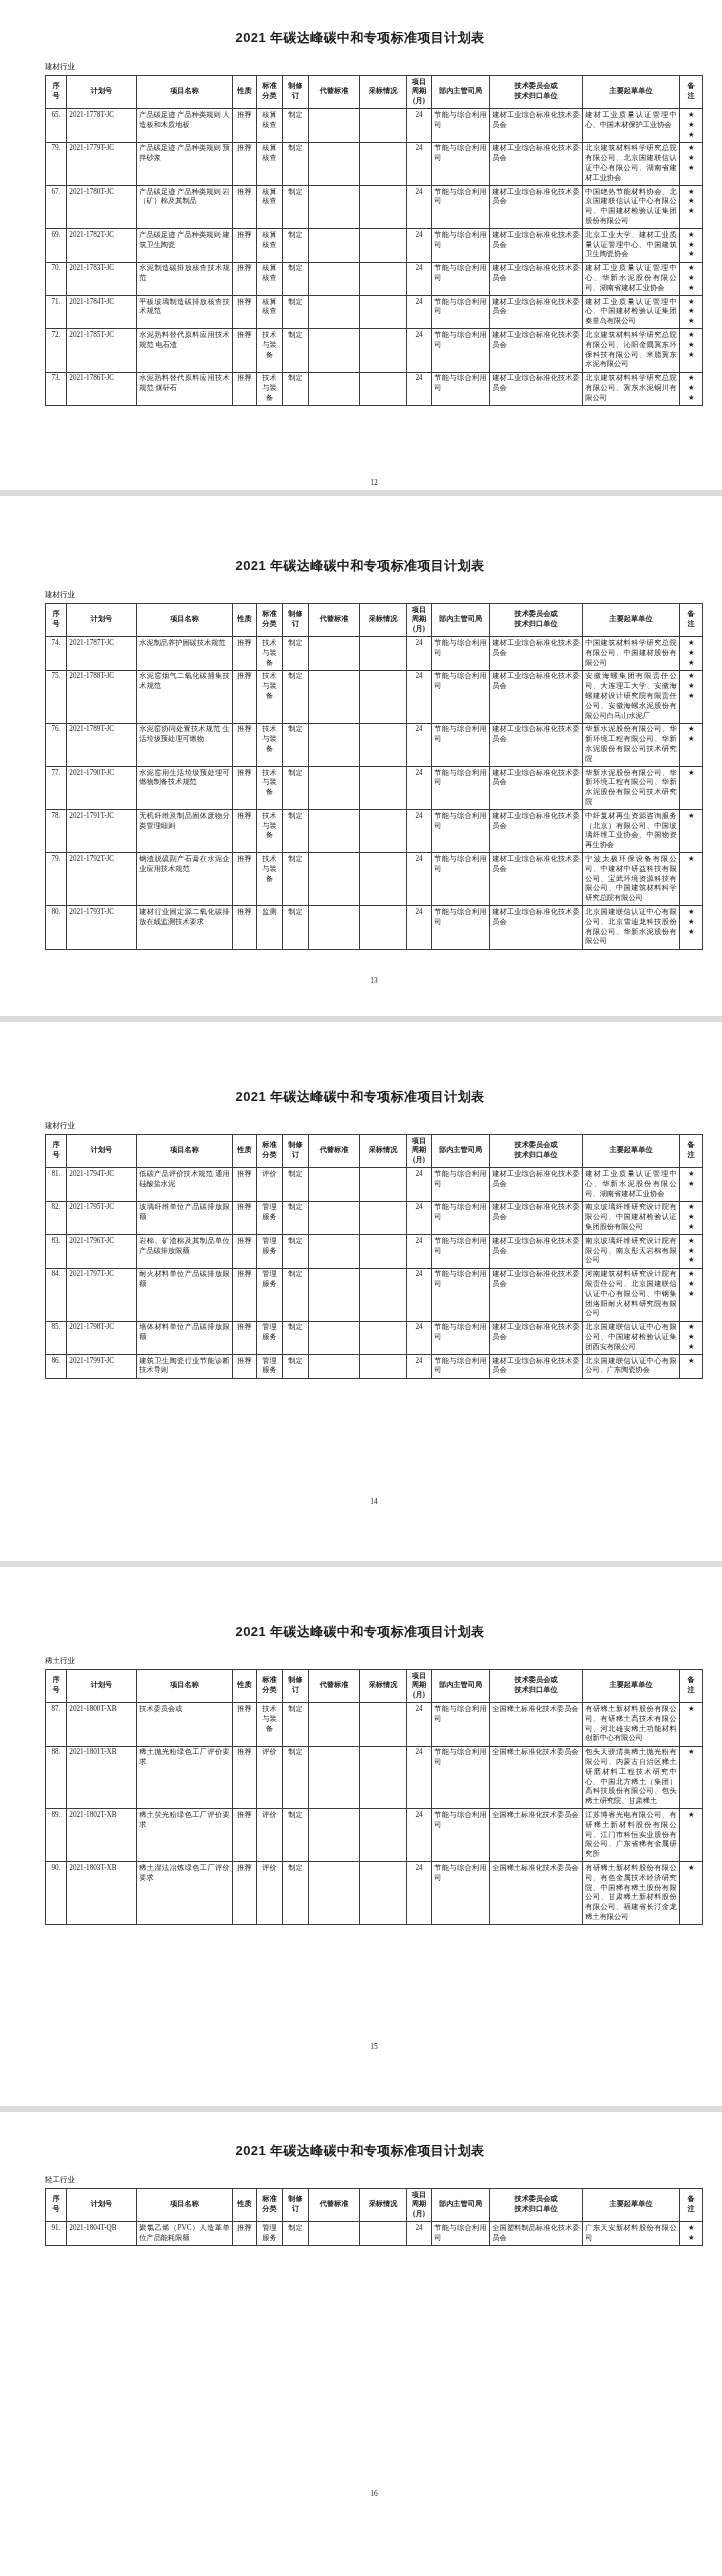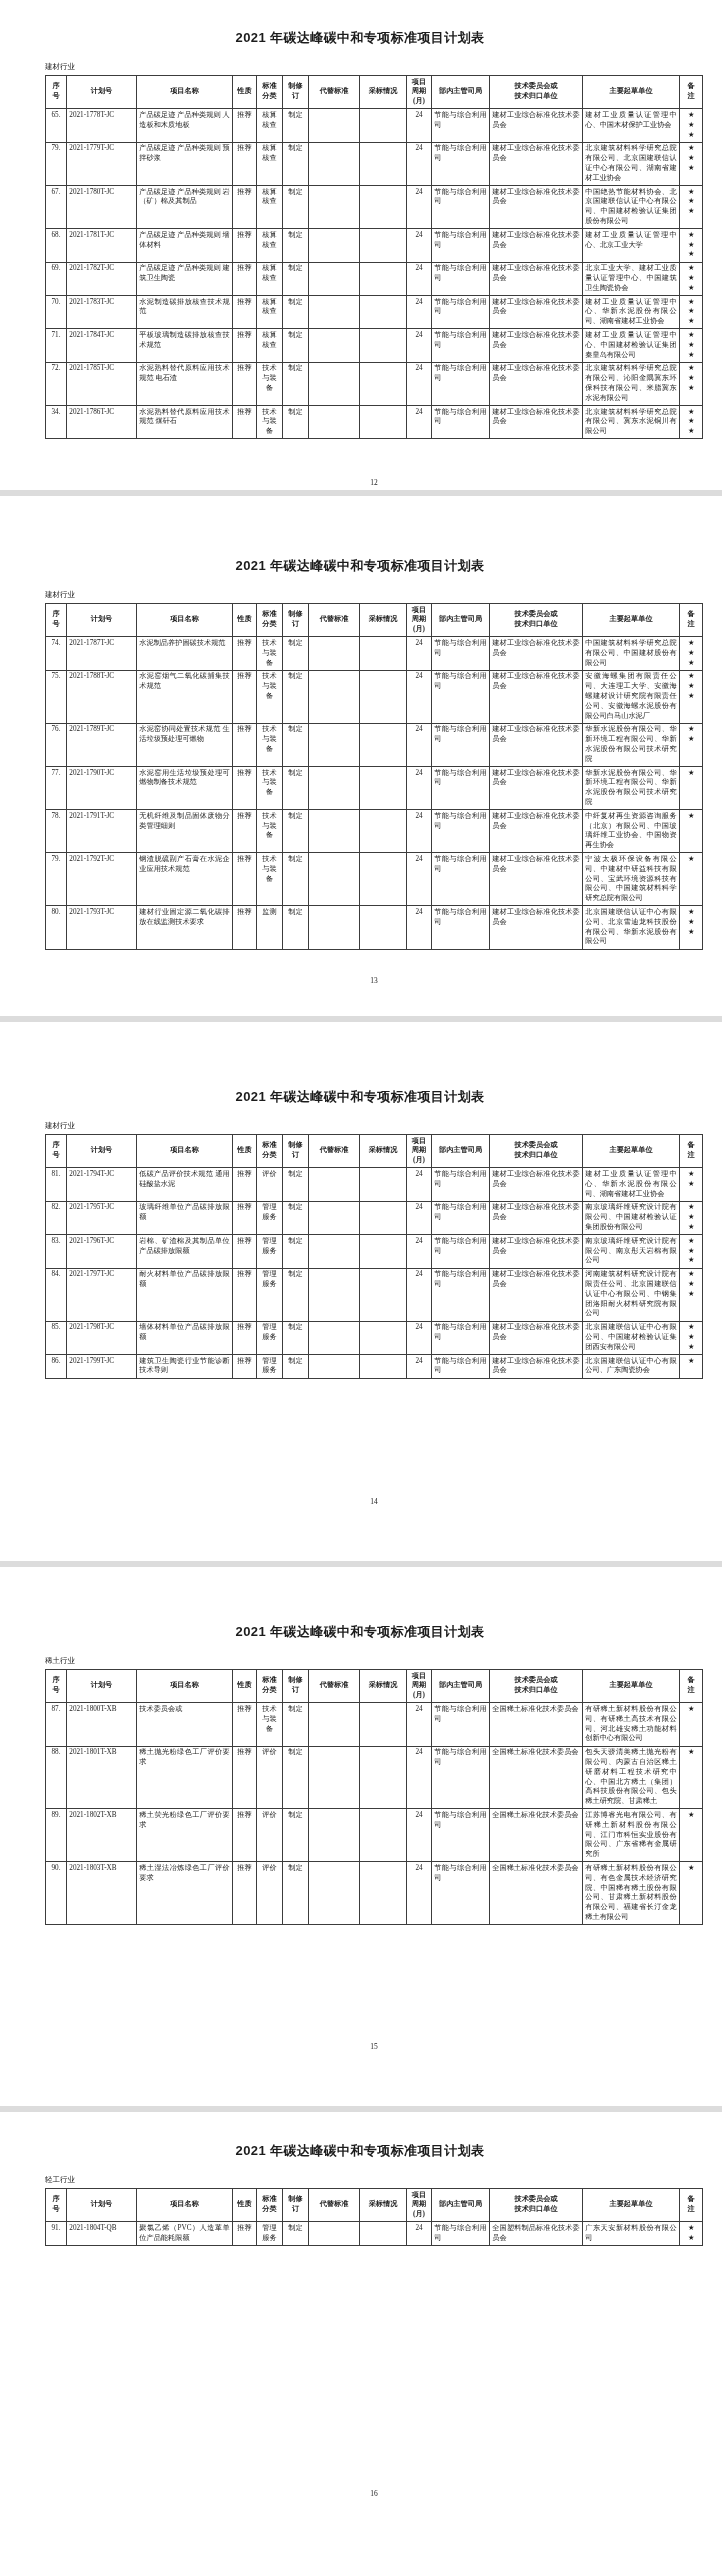--- a/index.html
+++ b/index.html
@@ -115,37 +115,20 @@
             <td class="c-adopt"></td>
             <td class="c-period">24</td>
             <td class="c-dept">节能与综合利用司</td>
             <td class="c-committee">建材工业综合标准化技术委员会</td>
             <td class="c-drafters">中国绝热节能材料协会、北京国建联信认证中心有限公司、中国建材检验认证集团股份有限公司</td>
             <td class="c-remark">★
 ★
 ★</td>
           </tr>
           <tr>
-            <td class="c-index">68.</td>
-            <td class="c-plan">2021-1781T-JC</td>
-            <td class="c-name">产品碳足迹 产品种类规则 墙体材料</td>
-            <td class="c-nature">推荐</td>
-            <td class="c-category">核算核查</td>
-            <td class="c-revise">制定</td>
-            <td class="c-replace"></td>
-            <td class="c-adopt"></td>
-            <td class="c-period">24</td>
-            <td class="c-dept">节能与综合利用司</td>
-            <td class="c-committee">建材工业综合标准化技术委员会</td>
-            <td class="c-drafters">建材工业质量认证管理中心、北京工业大学</td>
-            <td class="c-remark">★
-★
-★</td>
-          </tr>
-          <tr>
             <td class="c-index">69.</td>
             <td class="c-plan">2021-1782T-JC</td>
             <td class="c-name">产品碳足迹 产品种类规则 建筑卫生陶瓷</td>
             <td class="c-nature">推荐</td>
             <td class="c-category">核算核查</td>
             <td class="c-revise">制定</td>
             <td class="c-replace"></td>
             <td class="c-adopt"></td>
             <td class="c-period">24</td>
             <td class="c-dept">节能与综合利用司</td>
@@ -200,21 +183,21 @@
             <td class="c-adopt"></td>
             <td class="c-period">24</td>
             <td class="c-dept">节能与综合利用司</td>
             <td class="c-committee">建材工业综合标准化技术委员会</td>
             <td class="c-drafters">北京建筑材料科学研究总院有限公司、沁阳金隅冀东环保科技有限公司、米脂冀东水泥有限公司</td>
             <td class="c-remark">★
 ★
 ★</td>
           </tr>
           <tr>
-            <td class="c-index">34.</td>
+            <td class="c-index">73.</td>
             <td class="c-plan">2021-1786T-JC</td>
             <td class="c-name">水泥熟料替代原料应用技术规范 煤矸石</td>
             <td class="c-nature">推荐</td>
             <td class="c-category">技术与装备</td>
             <td class="c-revise">制定</td>
             <td class="c-replace"></td>
             <td class="c-adopt"></td>
             <td class="c-period">24</td>
             <td class="c-dept">节能与综合利用司</td>
             <td class="c-committee">建材工业综合标准化技术委员会</td>

